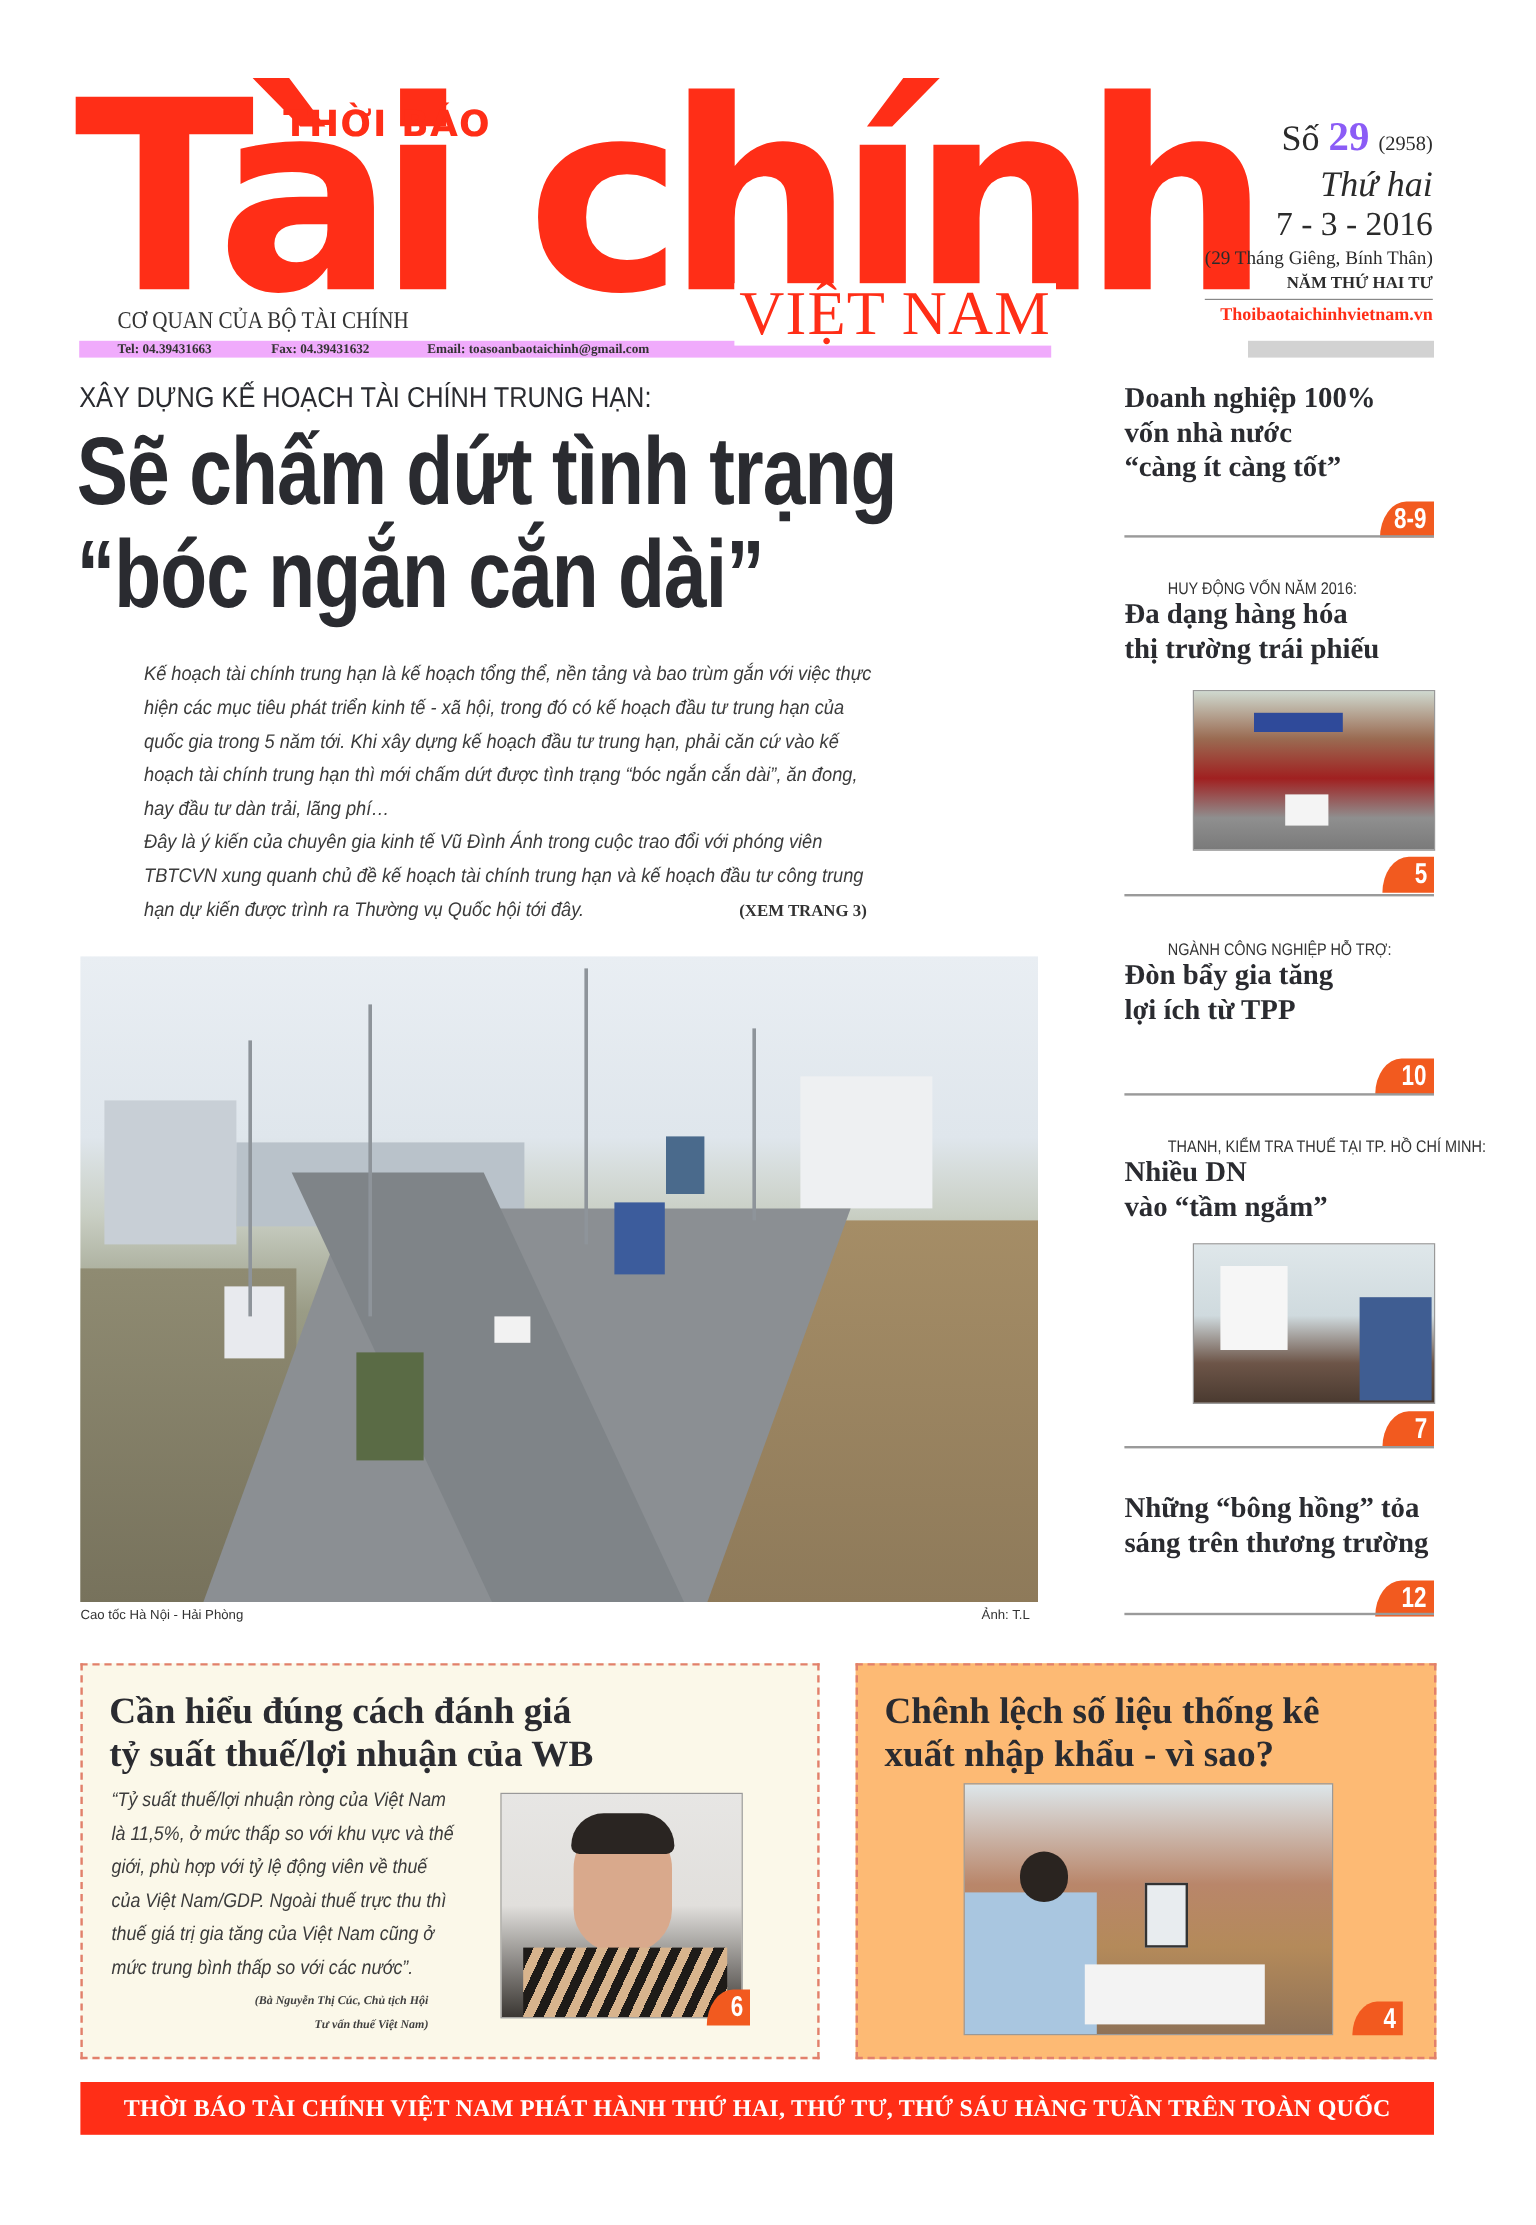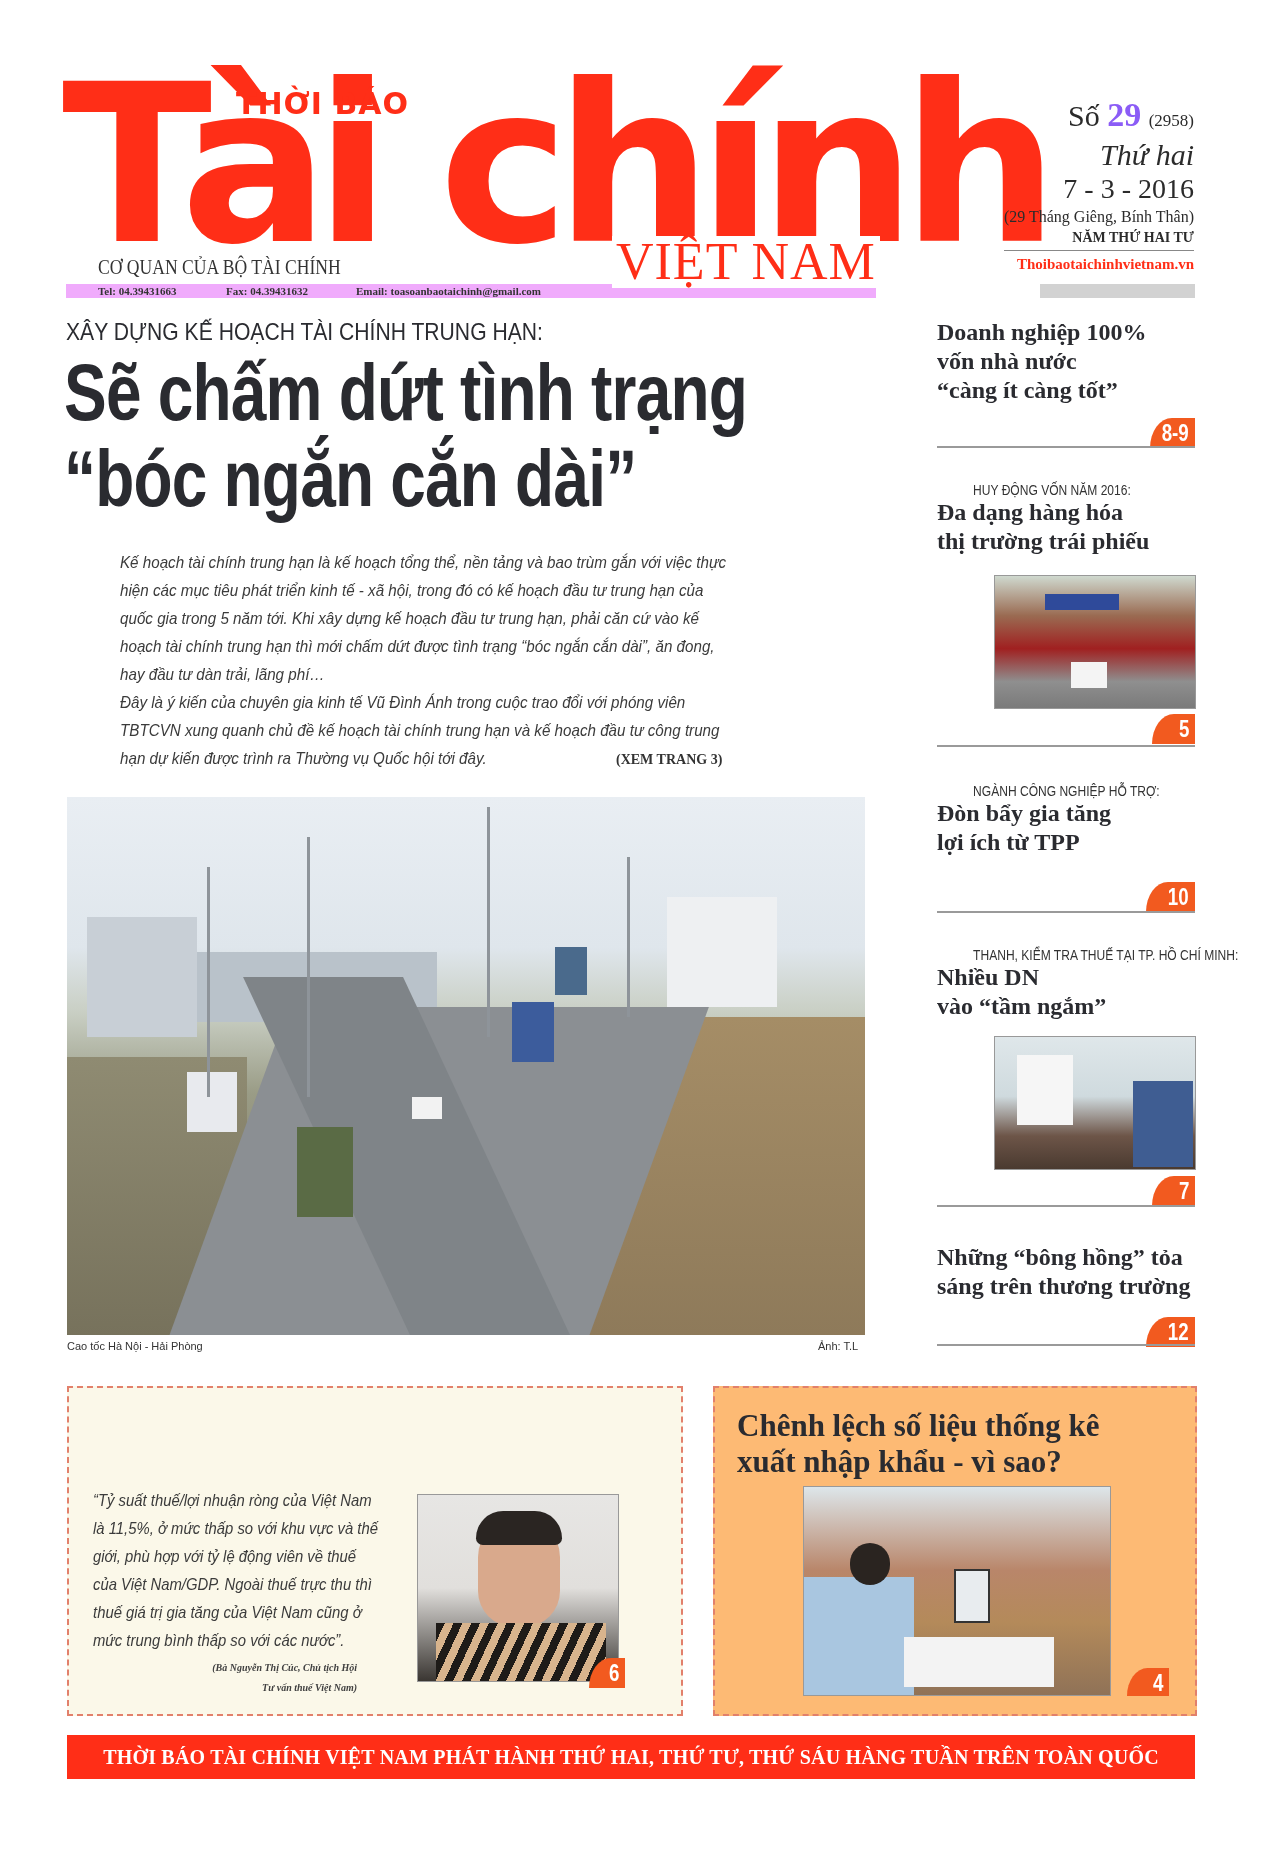--- a/index.html
+++ b/index.html
@@ -172,20 +172,22 @@
 
 <div class="rc" style="top:1243px;">
   <div class="title">Những “bông hồng” tỏa</div>
   <div class="title">sáng trên thương trường</div>
 </div>
 <div class="badge" style="left:1146px;top:1317px;width:43px;"><span>12</span></div>
 <div class="rc-rule" style="top:1344px;"></div>
 
 <div class="box box1">
   <div class="box-title" style="left:22px;top:20px;">
+    <div>Cần hiểu đúng cách đánh giá</div>
+    <div>tỷ suất thuế/lợi nhuận của WB</div>
   </div>
   <div class="quote">
     <p>“Tỷ suất thuế/lợi nhuận ròng của Việt Nam</p>
     <p>là 11,5%, ở mức thấp so với khu vực và thế</p>
     <p>giới, phù hợp với tỷ lệ động viên về thuế</p>
     <p>của Việt Nam/GDP. Ngoài thuế trực thu thì</p>
     <p>thuế giá trị gia tăng của Việt Nam cũng ở</p>
     <p>mức trung bình thấp so với các nước”.</p>
   </div>
   <div class="attrib">

